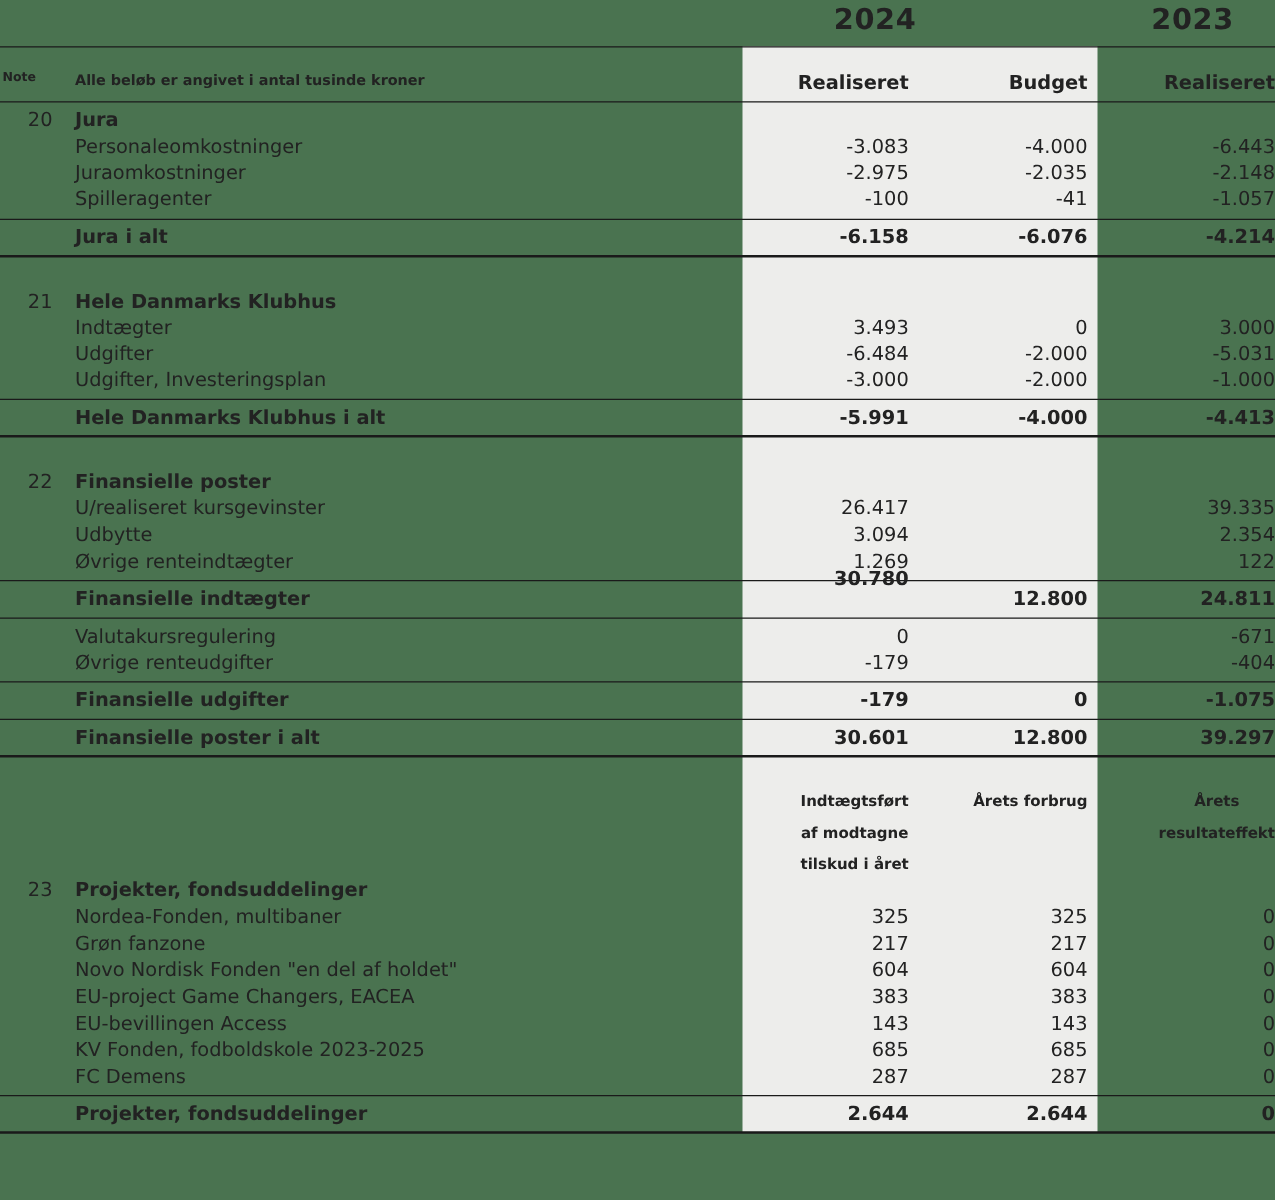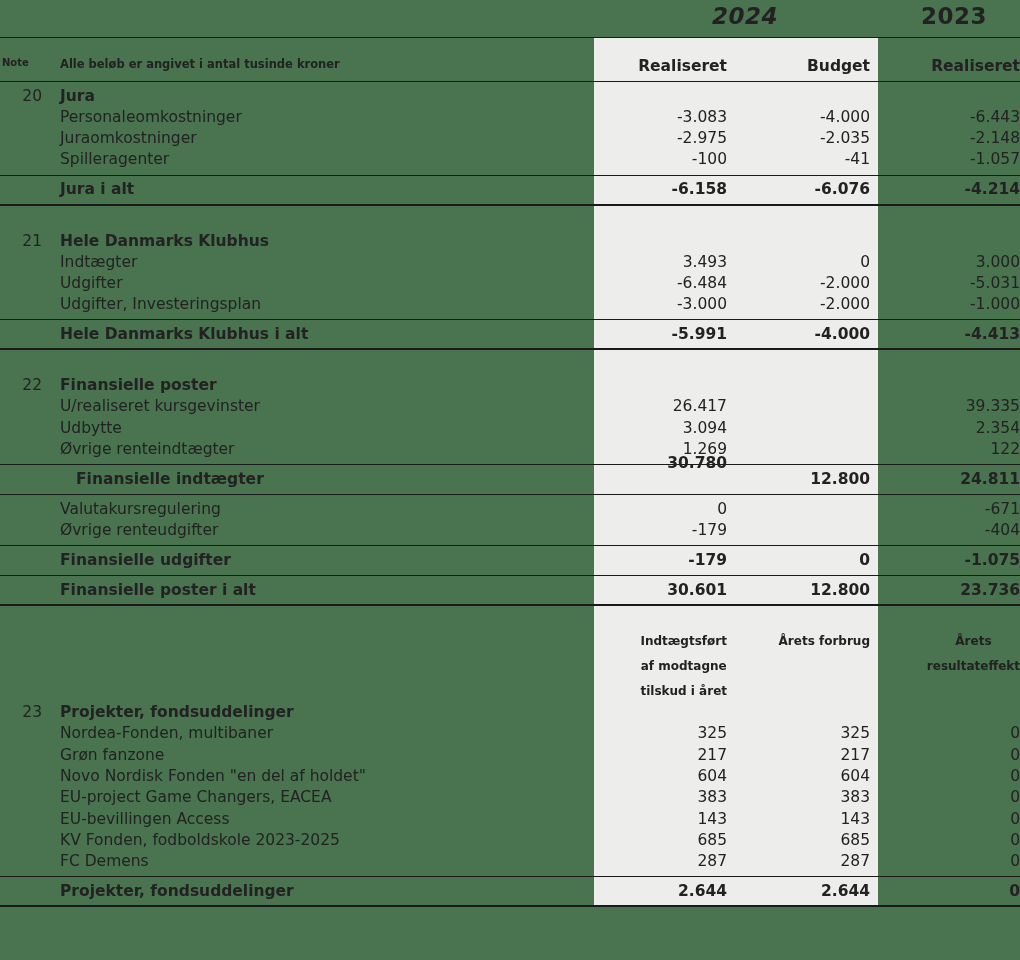--- a/index.html
+++ b/index.html
@@ -28,21 +28,21 @@
   .hdr-small { position:absolute; left:60px; top:57px; font-size:11.5px; font-weight:bold; }
   .hdr-note { position:absolute; left:2px; top:57px; font-size:10px; font-weight:bold; }
   .colhdr { position:absolute; top:57px; font-size:15.5px; font-weight:bold; }
   .mh { position:absolute; font-size:12px; line-height:25px; font-weight:bold; text-align:center; }
 </style>
 </head>
 <body>
 
 <div class="panel"></div>
 
-<div class="yr" style="left:712px;font-style:italic;">2024</div>
+<div class="yr" style="left:667px;">2024</div>
 <div class="yr" style="left:921px;">2023</div>
 
 <div class="hline" style="top:37px;"></div>
 <div class="hdr-note">Note</div>
 <div class="hdr-small">Alle beløb er angivet i antal tusinde kroner</div>
 <div class="colhdr" style="right:293px;">Realiseret</div>
 <div class="colhdr" style="right:150px;">Budget</div>
 <div class="colhdr" style="right:0px;">Realiseret</div>
 <div class="hline" style="top:81px;"></div>
 
@@ -110,21 +110,21 @@
 
   <div class="txt lbl" style="top:418px;">Udbytte</div>
   <div class="num c1" style="top:418px;">3.094</div>
   <div class="num c3" style="top:418px;margin-left:44px;">2.354</div>
 
   <div class="txt lbl" style="top:439px;">Øvrige renteindtægter</div>
   <div class="num c1" style="top:439px;">1.269</div>
   <div class="num c3" style="top:439px;">122</div>
 
   <div class="hline" style="top:464px;"></div>
-  <div class="txt b lbl" style="top:469px;margin-left:16px;">Finansielle indtægter</div>
+  <div class="txt b lbl" style="top:469px;">Finansielle indtægter</div>
   <div class="num b c1" style="top:453px;">30.780</div>
   <div class="num b c2" style="top:469px;">12.800</div>
   <div class="num b c3" style="top:469px;">24.811</div>
   <div class="hline" style="top:494px;"></div>
 
   <div class="txt lbl" style="top:499px;">Valutakursregulering</div>
   <div class="num c1" style="top:499px;">0</div>
   <div class="num c3" style="top:499px;">-671</div>
 
   <div class="txt lbl" style="top:520px;">Øvrige renteudgifter</div>
@@ -134,21 +134,21 @@
   <div class="hline" style="top:545px;"></div>
   <div class="txt b lbl" style="top:550px;">Finansielle udgifter</div>
   <div class="num b c1" style="top:550px;">-179</div>
   <div class="num b c2" style="top:550px;">0</div>
   <div class="num b c3" style="top:550px;">-1.075</div>
   <div class="hline" style="top:575px;"></div>
 
   <div class="txt b lbl" style="top:580px;">Finansielle poster i alt</div>
   <div class="num b c1" style="top:580px;">30.601</div>
   <div class="num b c2" style="top:580px;">12.800</div>
-  <div class="num b c3" style="top:580px;">23.736</div>
+  <div class="num b c3" style="top:580px;">39.297</div>
   <div class="hline thick" style="top:604px;"></div>
 </div>
 
 <div>
   <div class="mh" style="top:629px; right:293px;">
     <div>Indtægtsført</div>
     <div>af modtagne</div>
     <div>tilskud i året</div>
   </div>
   <div class="mh" style="top:629px; right:150px;">

